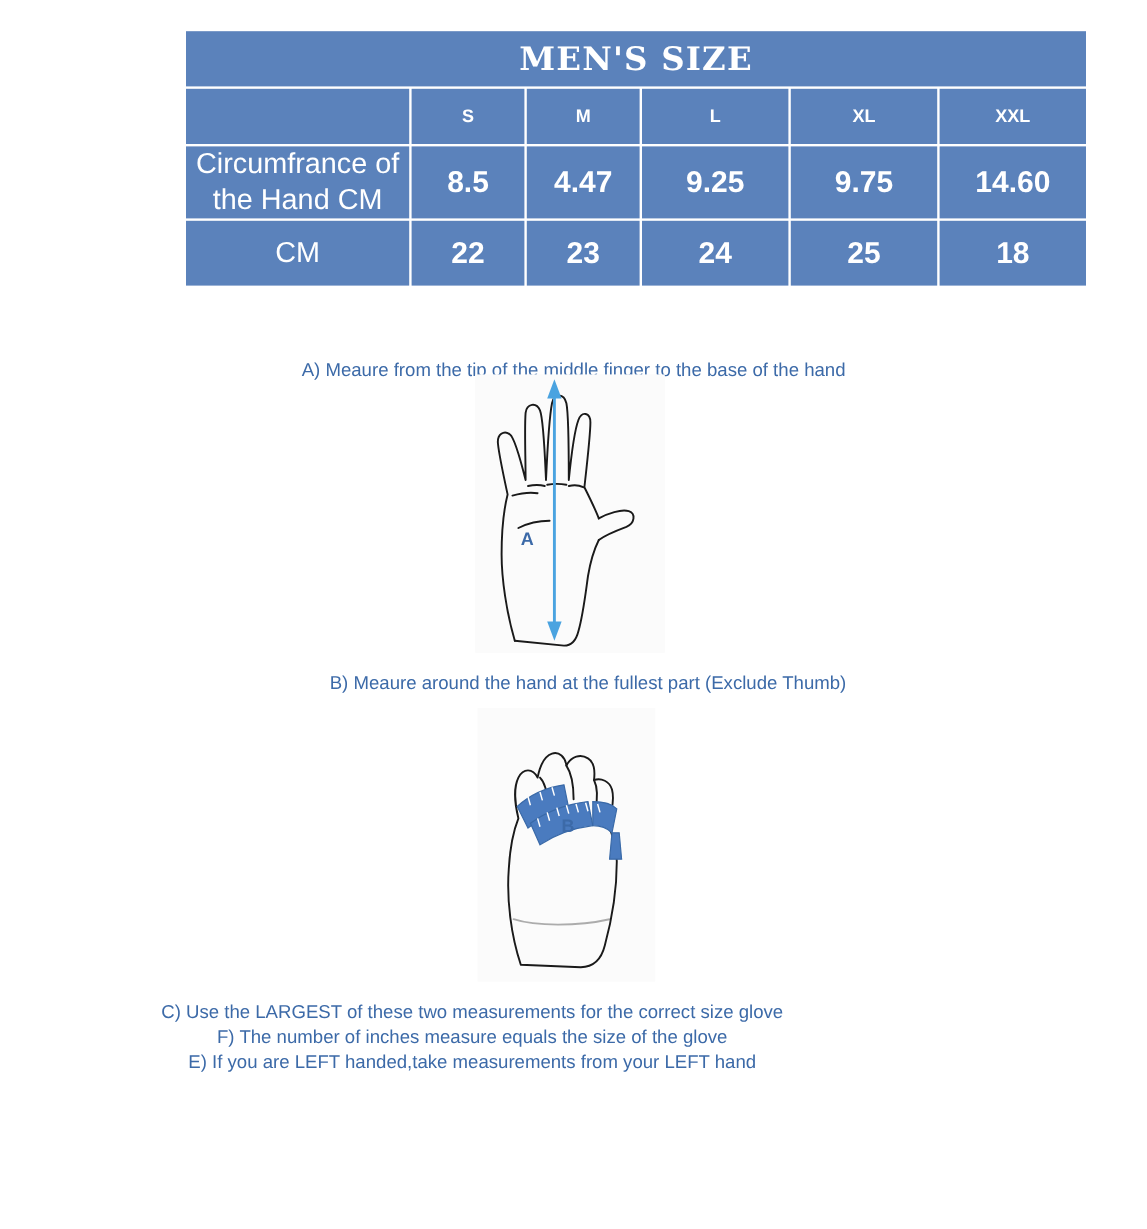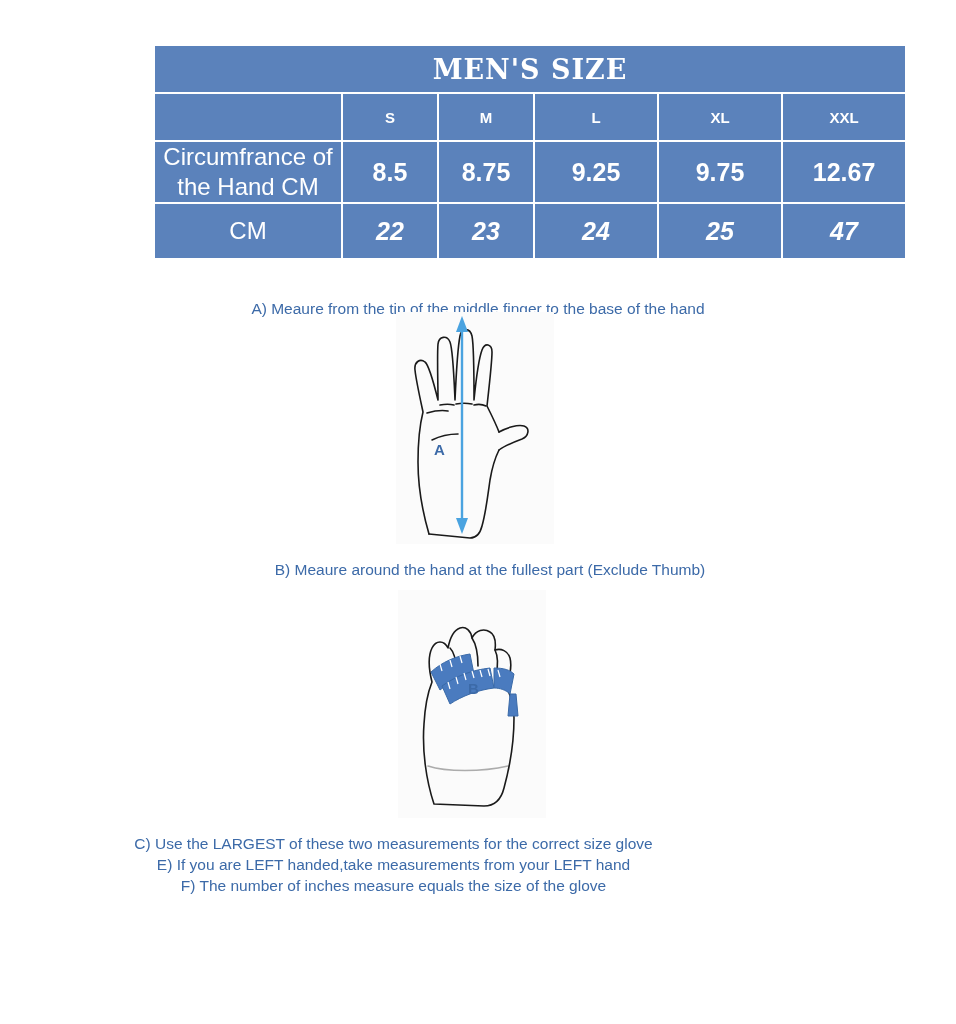--- a/index.html
+++ b/index.html
@@ -17,21 +17,21 @@
   .page {
     position: relative;
     width: 956px;
     height: 1024px;
   }
 
   
   .table-wrap {
     position: absolute;
     left: 153px;
-    top: 44px;
+    top: 24px;
     width: 722px;
   }
   table.size-table {
     border-collapse: separate;
     border-spacing: 2px;
     width: 722px;
     table-layout: fixed;
   }
   table.size-table td {
     background: #5b82bb;
@@ -67,21 +67,20 @@
     padding-left: 0;
     margin-left: 24px;
   }
   .val-cell {
     font-size: 25px;
     font-weight: bold;
     height: 52px;
   }
   .val-cell.small {
     height: 54px;
-    font-style: italic;
   }
   col.c0 { width: 186px; }
   col.cx { width: 94px; }
   col.cl { width: 122px; }
 
   
   .caption {
     position: absolute;
     width: 956px;
     text-align: center;
@@ -151,32 +150,32 @@
           <td class="hdr-label"></td>
           <td class="hdr-cell">S</td>
           <td class="hdr-cell">M</td>
           <td class="hdr-cell">L</td>
           <td class="hdr-cell">XL</td>
           <td class="hdr-cell">XXL</td>
         </tr>
         <tr>
           <td class="row-label">Circumfrance of the Hand CM</td>
           <td class="val-cell">8.5</td>
-          <td class="val-cell">8.75</td>
+          <td class="val-cell">4.47</td>
           <td class="val-cell">9.25</td>
           <td class="val-cell">9.75</td>
-          <td class="val-cell">12.67</td>
+          <td class="val-cell">14.60</td>
         </tr>
         <tr>
           <td class="row-label center">CM</td>
           <td class="val-cell small">22</td>
           <td class="val-cell small">23</td>
           <td class="val-cell small">24</td>
           <td class="val-cell small">25</td>
-          <td class="val-cell small">47</td>
+          <td class="val-cell small">18</td>
         </tr>
       </tbody>
     </table>
   </div>
 
   <div class="caption" id="cap-a">A) Meaure from the tip of the middle finger to the base of the hand</div>
 
   <div class="figure" id="fig-a">
     <svg width="158" height="232" viewBox="0 0 158 232">
       <g fill="none" stroke="#1a1a1a" stroke-width="1.6" stroke-linecap="round" stroke-linejoin="round">
@@ -249,17 +248,17 @@
           <line x1="52" y1="70" x2="54" y2="77"></line>
           <line x1="62" y1="66" x2="64" y2="73"></line>
         </g>
       </g>
     </svg>
   </div>
   <div class="fig-letter" id="letter-b">B</div>
 
   <div class="footer">
     <div>C) Use the LARGEST of these two measurements for the correct size glove</div>
+    <div>F) The number of inches measure equals the size of the glove</div>
     <div>E) If you are LEFT handed,take measurements from your LEFT hand</div>
-    <div>F) The number of inches measure equals the size of the glove</div>
   </div>
 
 </div>
 
 </body></html>

